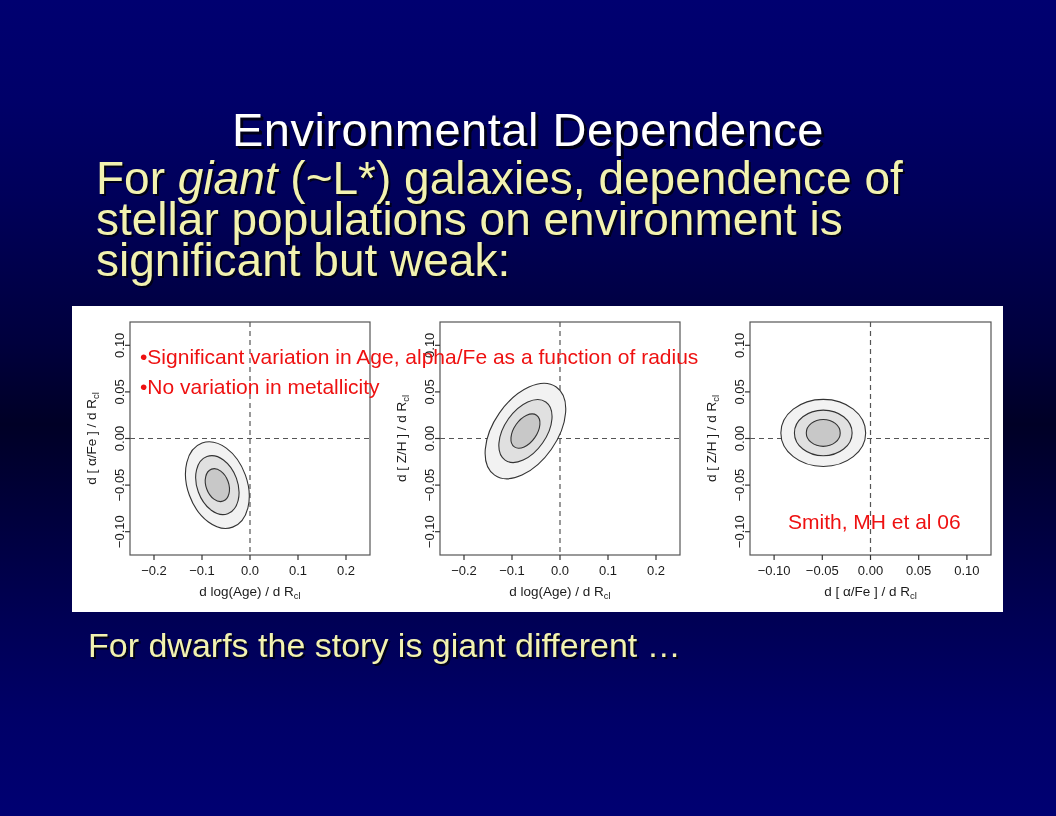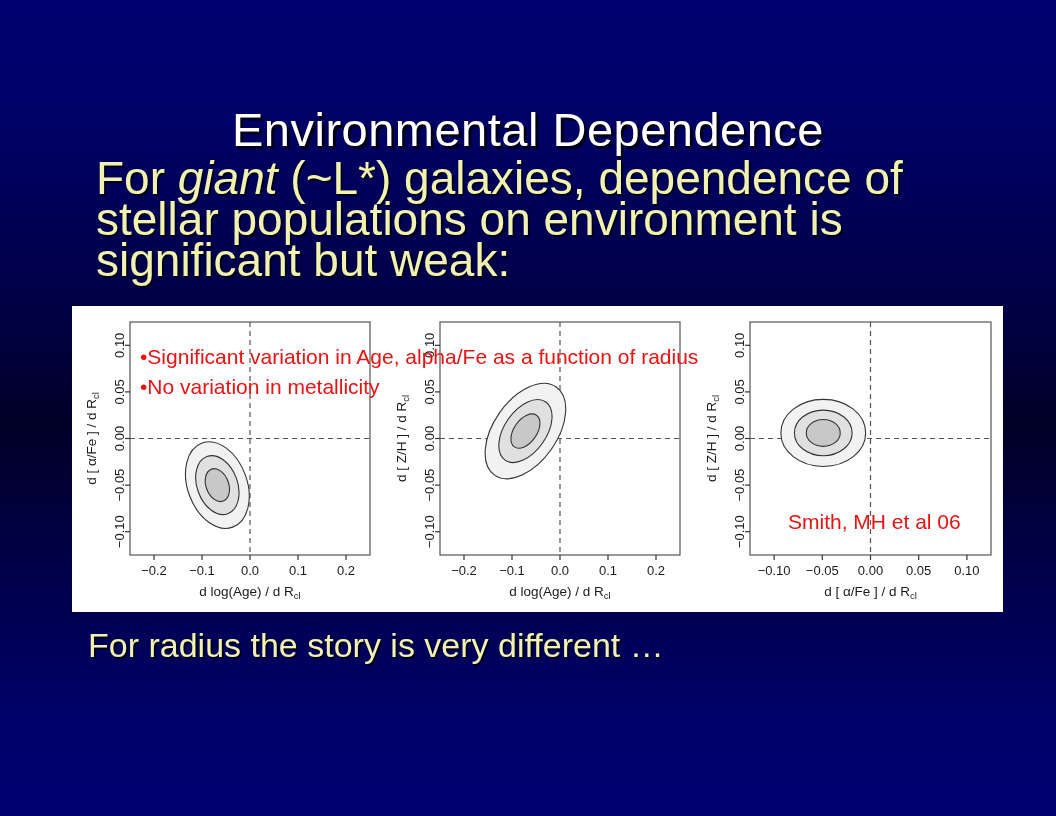--- a/index.html
+++ b/index.html
@@ -186,14 +186,14 @@
       </div>
   </div>
 
   <div id="annot">
     <div>•Significant variation in Age,  alpha/Fe as a function of radius</div>
     <div>•No variation in metallicity</div>
   </div>
 
   <div id="citation">Smith, MH et al 06</div>
 
-  <div id="bottom-text">For radius the story is very different …</div>
+  <div id="bottom-text">For dwarfs the story is giant different …</div>
 </div>
 
 </body></html>

